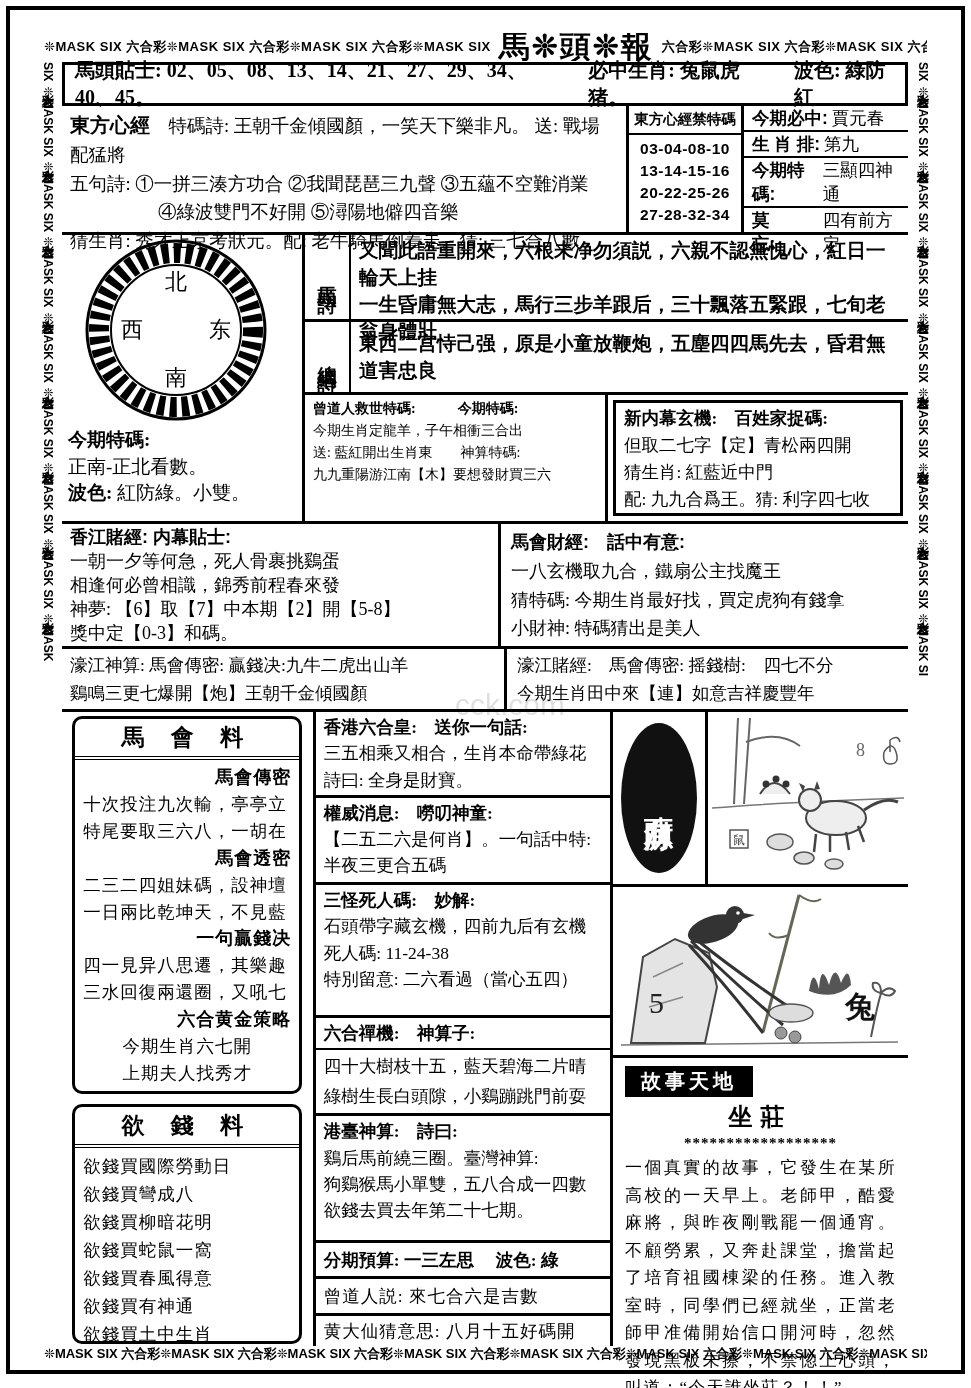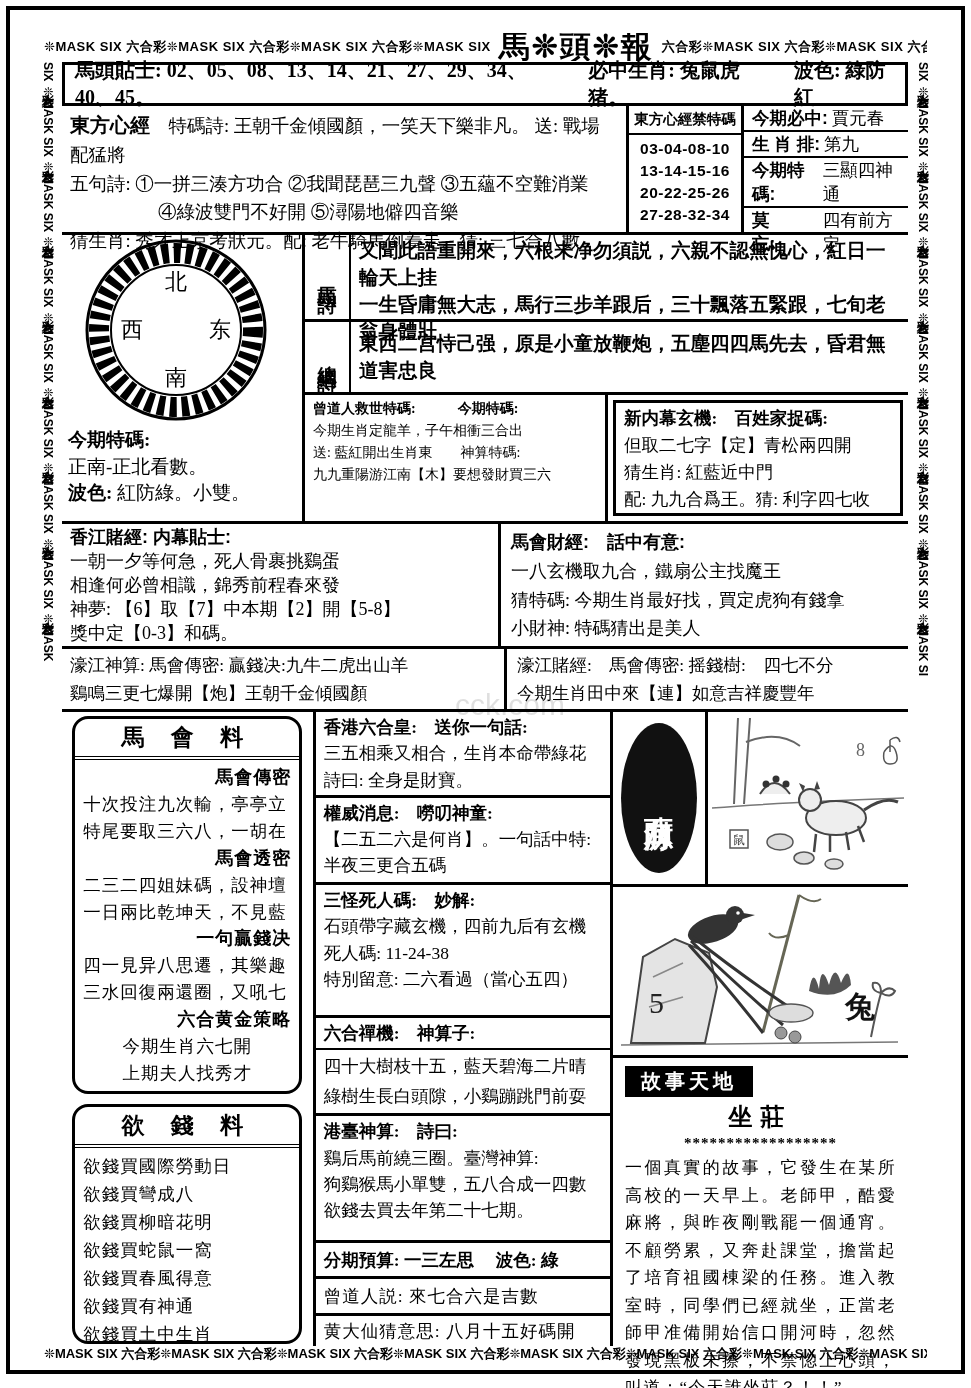--- a/index.html
+++ b/index.html
@@ -68,21 +68,21 @@
   .sec-h{font-weight:bold;font-family:"Liberation Sans",sans-serif;}
 
   
   .rowF{height:60px;border-bottom:3px solid #000;display:flex;}
   .haojiang1{width:426px;border-right:3px solid #000;padding:2px 8px;font-size:17.5px;line-height:1.6;}
   .haojiang2{flex:1;padding:2px 10px;font-size:17.5px;line-height:1.6;}
 
   
   .rowG{height:634px;display:flex;}
   .colL{width:253px;display:flex;flex-direction:column;align-items:center;}
-  .rbox{width:224px;border:3px solid #000;border-radius:16px;overflow:hidden;background:#fff;}
+  .rbox{width:224px;border:3px solid #000;border-radius:10px;overflow:hidden;background:#fff;}
   .rbox-title{text-align:center;font-size:23px;font-weight:bold;letter-spacing:10px;
               border-bottom:4px double #000;padding:3px 0;font-family:"Liberation Sans",sans-serif;}
   .rbox-body{padding:4px 8px;font-size:17px;line-height:1.52;}
   .rbox-body .sub{text-align:right;font-weight:bold;font-size:18px;}
   .rbox-body .ctr{text-align:center;}
   .mahui-box{margin-top:4px;height:372px;}
   .yuqian-box{margin-top:10px;height:234px;}
   .yuqian-box .rbox-body{line-height:1.6;}
 
   .colM{width:297px;border-left:3px solid #000;border-right:3px solid #000;display:flex;flex-direction:column;}

